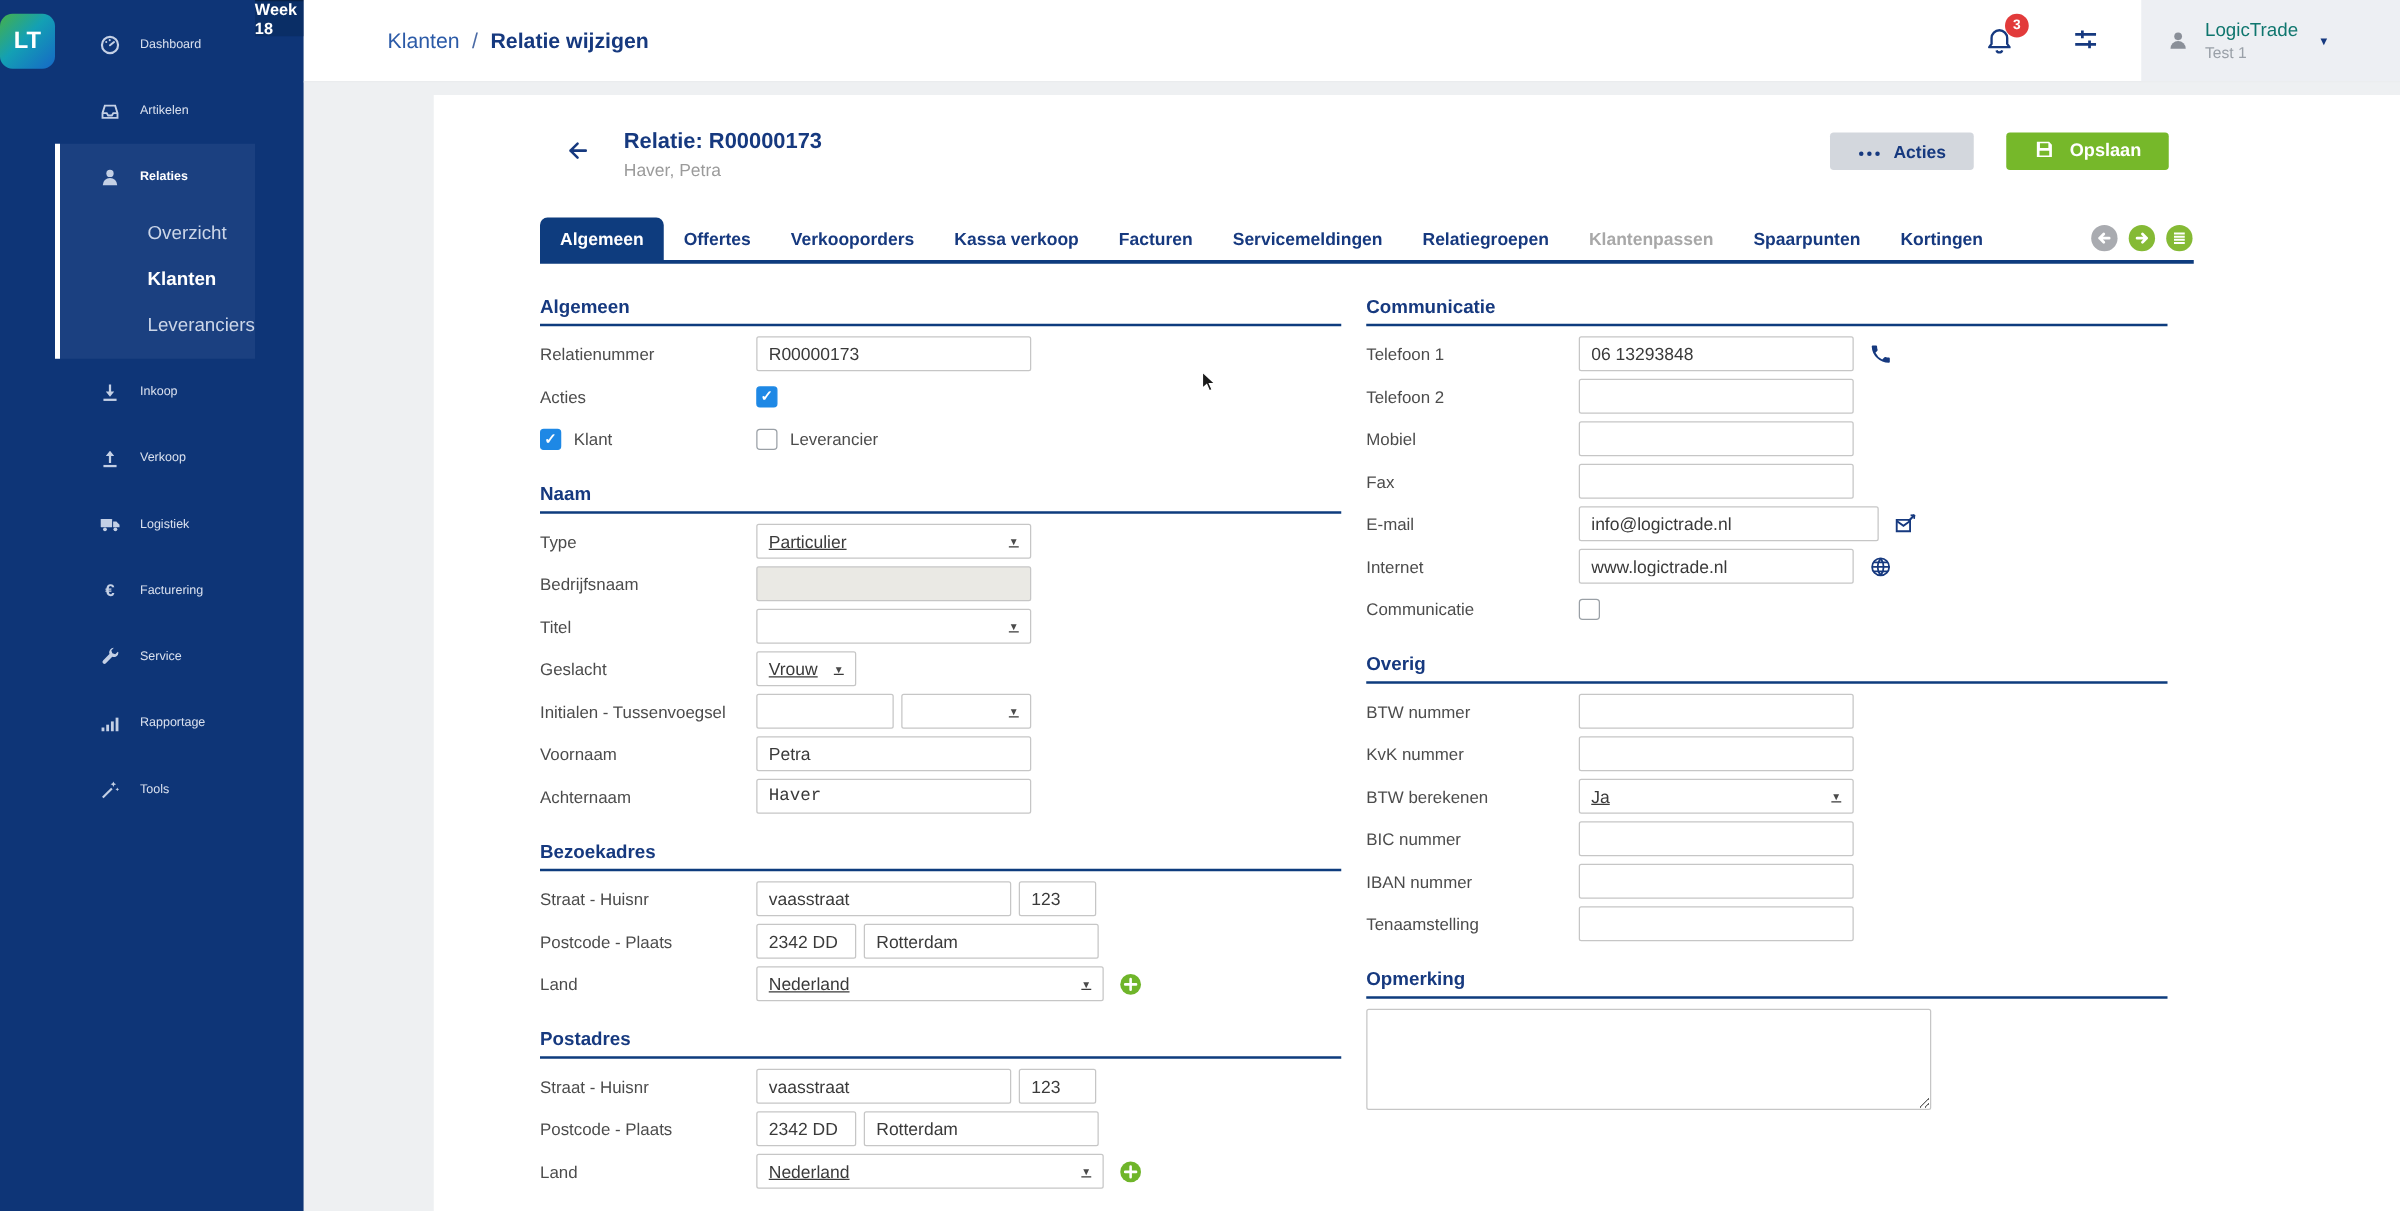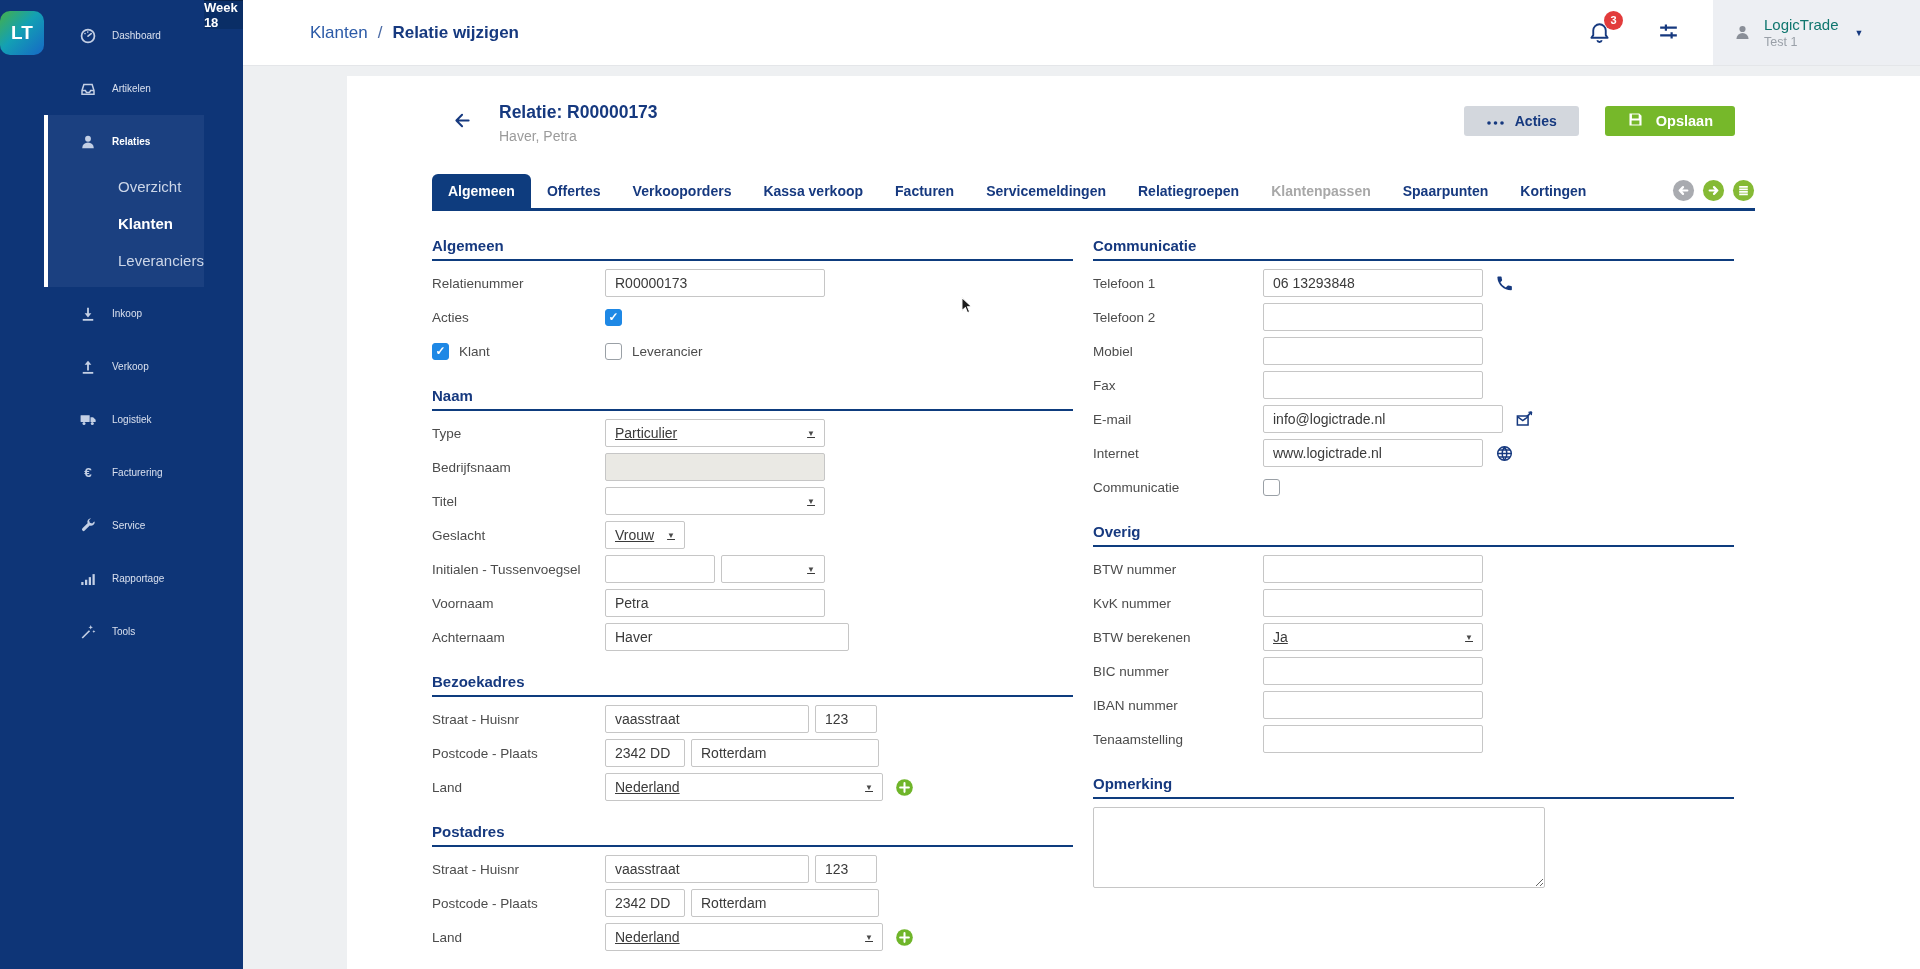--- a/index.html
+++ b/index.html
@@ -426,21 +426,21 @@
                     </span>
                     <span class="ctrl">
                       <input class="box" style="width: 220px;" value="Petra">
                     </span>
                   </div>
                   <div class="row">
                     <span class="lbl">
                       <span>Achternaam</span>
                     </span>
                     <span class="ctrl">
-                      <input class="box" style="width: 244px;" value="Haver">
+                      <input class="box" style="width: 220px; font-family: Liberation Mono, monospace;" value="Haver">
                     </span>
                   </div>
                 </div>
                 <div class="section">
                   <h3>Bezoekadres</h3>
                   <div class="row">
                     <span class="lbl">
                       <span>Straat - Huisnr</span>
                     </span>
                     <span class="ctrl">

